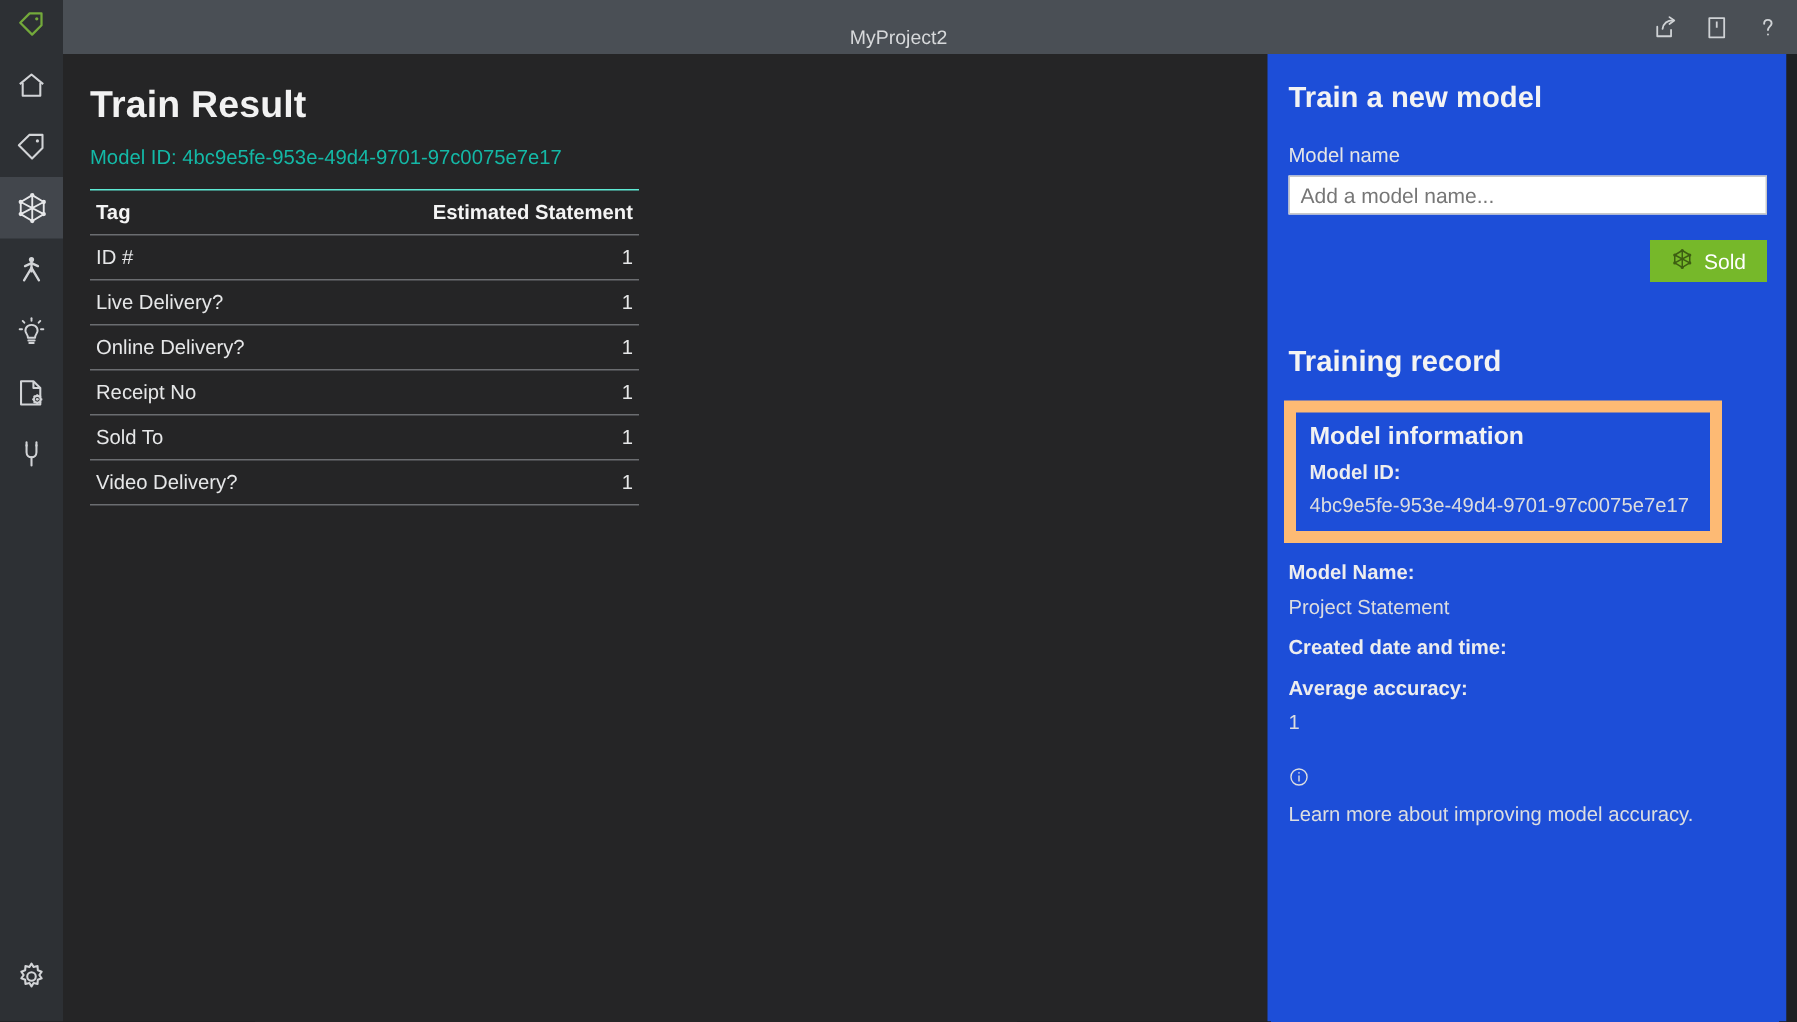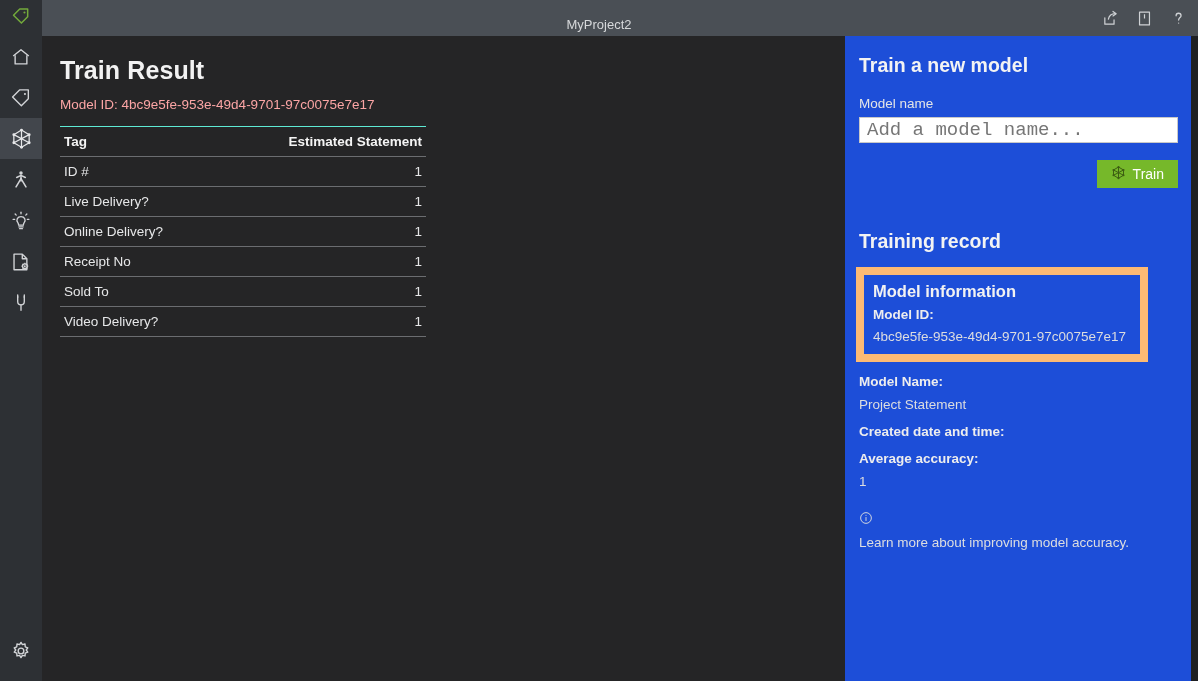--- a/index.html
+++ b/index.html
@@ -60,21 +60,21 @@
     position:absolute; left:42px; top:36px;
     width:803px; height:645px;
     background:#252526;
     padding:20px 0 0 18px;
   }
   .page-title {
     color:#f2f2f2; font-size:25px; font-weight:600;
     letter-spacing:.1px; margin-bottom:12px;
   }
   .model-id-line {
-    color:#fca5a5; font-size:13.5px; margin-bottom:14px;
+    color:#14b8a6; font-size:13.5px; margin-bottom:14px;
   }
   table.result {
     width:366px; border-collapse:collapse;
   }
   table.result th, table.result td {
     font-size:13.5px; padding:7px 4px 7px 4px;
     border-bottom:1px solid #6b6d70;
     color:#e6e7e8;
   }
   table.result thead th {
@@ -96,22 +96,22 @@
     position:absolute; left:1191px; top:36px; width:7px; height:645px;
     background:#1e2023;
   }
   .side h2 {
     color:#f3f3f3; font-size:19.5px; font-weight:600; margin-bottom:19px;
   }
   .field-label { color:#e4e5e6; font-size:13.5px; margin-bottom:6px; }
   .text-input {
     width:319px; height:26px;
     background:#ffffff; border:1px solid #c8c8c8;
-    font-size:19px; color:#222; padding:0 7px;
-    font-family:Liberation Mono, monospace;
+    font-size:14px; color:#222; padding:0 7px;
+    font-family:Liberation Sans, sans-serif;
   }
   .text-input::placeholder { color:#767676; }
   .train-row {
     width:319px; display:flex; justify-content:flex-end; margin-top:17px;
   }
   .train-btn {
     background:#76b82a; border:none; color:#ffffff;
     font-size:14px; font-family:"Liberation Sans", sans-serif;
     height:28px; padding:0 14px; cursor:pointer;
     display:flex; align-items:center; gap:7px;
@@ -333,21 +333,21 @@
             <path d="M12 3.2 L20 8 L20 16.4 L12 21.2 L4 16.4 L4 8 Z"></path>
             <path d="M4 8 L20 16.4 M20 8 L4 16.4 M12 3.2 L12 21.2"></path>
             <circle cx="12" cy="3.2" r="1.7" fill="#3d5e12" stroke="none"></circle>
             <circle cx="20" cy="8" r="1.7" fill="#3d5e12" stroke="none"></circle>
             <circle cx="20" cy="16.4" r="1.7" fill="#3d5e12" stroke="none"></circle>
             <circle cx="12" cy="21.2" r="1.7" fill="#3d5e12" stroke="none"></circle>
             <circle cx="4" cy="16.4" r="1.7" fill="#3d5e12" stroke="none"></circle>
             <circle cx="4" cy="8" r="1.7" fill="#3d5e12" stroke="none"></circle>
           </svg>
         </span>
-        <span>Train</span>
+        <span>Sold</span>
       </button>
     </div>
 
     <div class="section-title">Training record</div>
 
     <div class="redbox">
       <h3>Model information</h3>
       <div class="info-label">Model ID:</div>
       <div class="info-value">4bc9e5fe-953e-49d4-9701-97c0075e7e17</div>
     </div>

